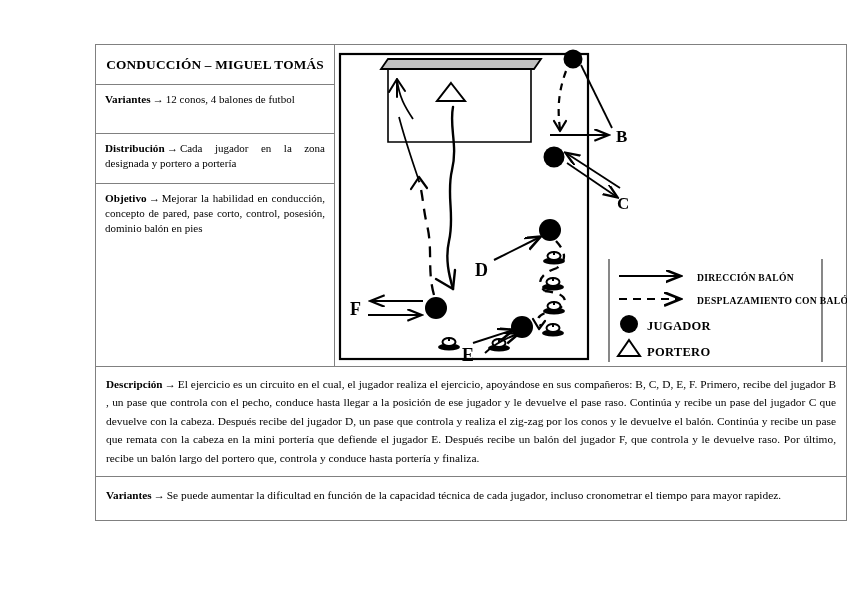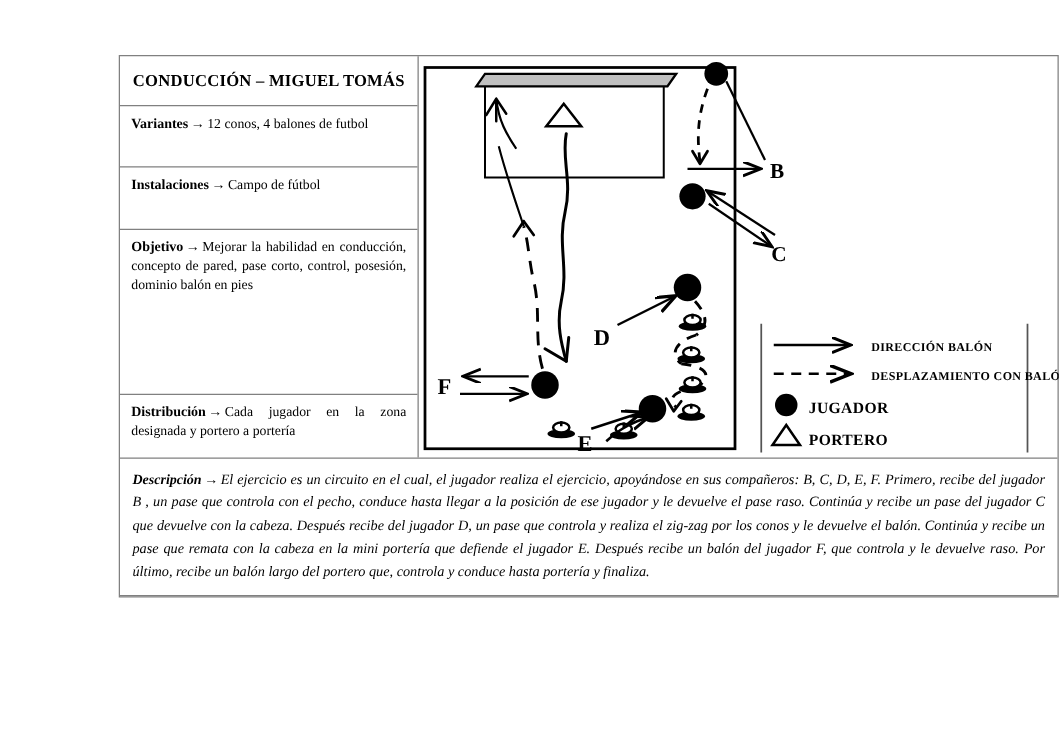--- a/index.html
+++ b/index.html
@@ -105,21 +105,20 @@
     display: block;
   }
 
   
   .desc-row {
     padding: 8px 10px 9px 10px;
     font-size: 11.4px;
     line-height: 1.62;
     text-align: justify;
     border-bottom: 1px solid #808080;
-    font-style: italic;
   }
   .var-row {
     padding: 9px 10px 10px 10px;
     font-size: 11.4px;
     line-height: 1.6;
     text-align: justify;
     min-height: 24px;
   }
   .desc-text, .var-text { font-size: 11.4px; }
 </style>
@@ -136,30 +135,27 @@
 
         <div class="info-row row-title">
           <span class="t">CONDUCCIÓN – MIGUEL TOMÁS</span>
         </div>
 
         <div class="info-row r-material">
           <span class="lbl">Variantes</span><span class="arrow-g">→</span><span class="val">12 conos, 4 balones de futbol</span>
         </div>
 
 
-        <div class="info-row r-instalaciones">
-          <span class="lbl">Instalaciones</span><span class="arrow-g">→</span><span class="val">Campo de fútbol</span>
+
+        <div class="info-row r-distribucion">
+          <span class="lbl">Distribución</span><span class="arrow-g">→</span><span class="val">Cada jugador en la zona designada y portero a portería</span>
         </div>
 
         <div class="info-row r-objetivo">
           <span class="lbl">Objetivo</span><span class="arrow-g">→</span><span class="val">Mejorar la habilidad en conducción, concepto de pared, pase corto, control, posesión, dominio balón en pies</span>
-        </div>
-
-        <div class="info-row r-distribucion">
-          <span class="lbl">Distribución</span><span class="arrow-g">→</span><span class="val">Cada jugador en la zona designada y portero a portería</span>
         </div>
 
       </div>
 
       <div class="diagram-cell">
         <svg class="diagram-svg" viewBox="0 0 512 321">
           <defs>
             <marker id="ah" markerWidth="9" markerHeight="9" refX="7.6" refY="3.2" orient="auto">
               <path d="M0,0 L8,3.2 L0,6.4" fill="none" stroke="#000" stroke-width="1.3"></path>
             </marker>
@@ -269,15 +265,18 @@
           <text x="312" y="311" font-family="Liberation Serif, serif" font-size="12.5" font-weight="bold" letter-spacing="0.3">PORTERO</text>
         </svg>
       </div>
 
     </div>
 
     <div class="desc-row">
       <span class="lbl">Descripción</span><span class="arrow-g">→</span><span class="desc-text">El ejercicio es un circuito en el cual, el jugador realiza el ejercicio, apoyándose  en sus compañeros: B, C, D, E, F. Primero, recibe del jugador B , un pase que controla con el pecho, conduce hasta llegar a la posición de ese jugador y le devuelve el pase raso. Continúa y recibe un pase del jugador C que devuelve con la cabeza. Después recibe del jugador D, un pase que controla y realiza el zig-zag por los conos y le devuelve el balón. Continúa y recibe un pase que remata con la cabeza en la  mini portería que defiende el jugador E. Después recibe un balón del jugador F, que controla y le devuelve raso. Por último, recibe un balón largo del portero que, controla y conduce hasta portería y finaliza.</span>
     </div>
 
+    <div class="var-row">
+      <span class="lbl">Variantes</span><span class="arrow-g">→</span><span class="var-text">Se puede aumentar la dificultad en función de la capacidad técnica de cada jugador, incluso cronometrar el tiempo para mayor rapidez.</span>
+    </div>
 
   </div>
 </div>
 
 </body></html>

